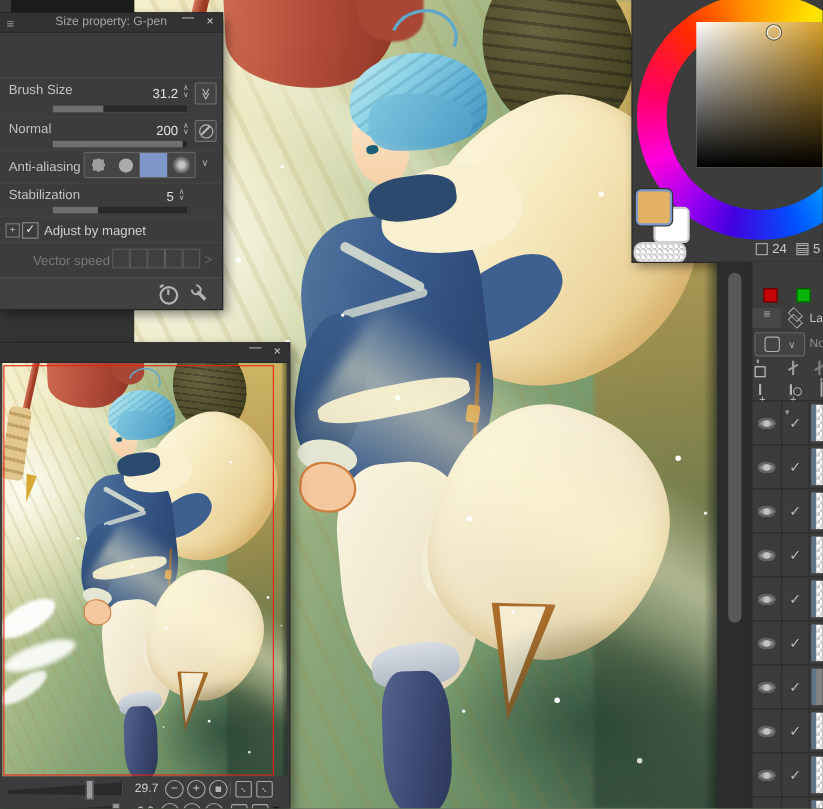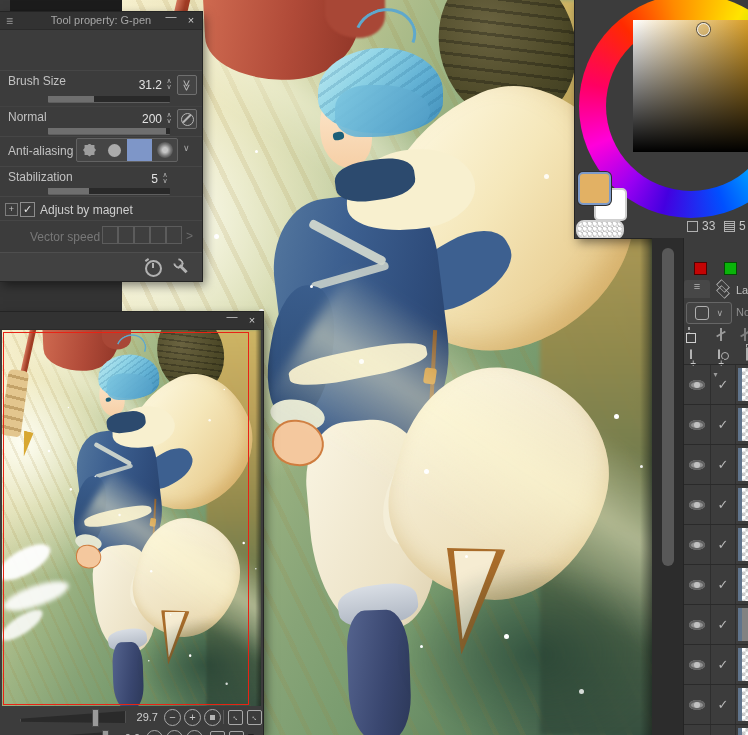--- a/index.html
+++ b/index.html
@@ -194,21 +194,21 @@
 </div>
 
 <div class="abs" style="left:0;top:0;width:122px;height:12px;background:#3a3a3a"></div>
 <div class="abs" style="left:10px;top:0;width:112px;height:12px;background:#1c1c1c"></div>
 
 <div class="abs" style="left:0;top:281px;width:122px;height:31px;background:#343434"></div>
 
 <div class="panel" style="left:0;top:12px;width:202px;height:269px">
   <div class="titlebar">
     <span class="abs hamburger" style="left:6px;top:2px">≡</span>
-    <span class="t">Tool property: G-pen</span>
+    <span class="t">Size property: G-pen</span>
     <span class="winbtn" style="right:24px;top:-3px">—</span>
     <span class="winbtn" style="right:4px">×</span>
   </div>
 
   <div class="hr" style="top:58px"></div>
 
   <span class="lbl" style="left:8px;top:62px">Brush Size</span>
   <span class="val" style="left:120px;top:66px;width:42px">31.2</span>
   <span class="stepper" style="left:164px;top:66px"><span>∧</span><br><span>∨</span></span>
   <span class="dynbtn" style="left:177px;top:63px">
@@ -322,21 +322,21 @@
     <div class="aw aw-darkbr"></div>
     <div class="aw aw-sparkles"></div>
     <div class="aw aw-f1"></div>
     <div class="aw aw-f2"></div>
     <div class="aw aw-f3"></div>
     <div class="aw aw-edge"></div>
   </div>
 </div>
   <div class="abs" style="left:3px;top:20px;width:244px;height:371px;border:1px solid #e82315;z-index:5"></div>
 
-  <div class="abs" style="left:18px;top:396px;width:233px;height:20px">
+  <div class="abs" style="left:4px;top:396px;width:233px;height:20px">
     <div class="wedge" style="left:2px;top:2px;width:106px"></div>
     <div class="whandle" style="left:74px;top:1px"></div>
     <span class="val" style="left:108px;top:3px;width:32px;font-size:11px;color:#cfcfcf">29.7</span>
     <span class="cbtn" style="left:146px;top:1px">−</span>
     <span class="cbtn" style="left:166px;top:1px">+</span>
     <span class="cbtn" style="left:186px;top:1px">
         <span class="sq"></span>
       </span>
     <span class="abs" style="left:205px;top:2px;width:1px;height:14px;background:#5a5a5a"></span>
     <span class="fitbtn" style="left:210px;top:2px">
@@ -366,21 +366,21 @@
     <div class="abs" style="inset:27px;border-radius:50%;background:#3c3c3c"></div>
   </div>
   <div class="abs" style="left:58px;top:20px;width:120px;height:132px;
        background:linear-gradient(to top,#000,rgba(0,0,0,0)),linear-gradient(to right,#fff,#d79b20)">
     <span class="abs" style="left:64px;top:3px;width:11px;height:11px;border-radius:50%;border:1.5px solid #f0f0f0;box-shadow:0 0 0 1px rgba(60,60,60,.8)"></span>
   </div>
   <div class="abs" style="left:19px;top:188px;width:29px;height:29px;border-radius:5px;border:2px solid #cfcfcf;background:#fff" title="#ffffff"></div>
   <div class="abs" style="left:3px;top:172px;width:29px;height:29px;border-radius:5px;border:2px solid #7d9ac8;box-shadow:0 0 0 1px #2f2f2f;background:#e2b164" title="#e2b164"></div>
   <div class="abs checker" style="left:1px;top:220px;width:44px;height:15px;border-radius:8px;border:2px solid #d2d2d2;background-size:5px 5px"></div>
   <span class="abs" style="left:112px;top:221px;width:9px;height:9px;border:1.5px solid #b0b0b0"></span>
-  <span class="abs" style="left:127px;top:219px;color:#c8c8c8;font-size:12px">33</span>
+  <span class="abs" style="left:127px;top:219px;color:#c8c8c8;font-size:12px">24</span>
   <span class="abs" style="left:149px;top:221px;width:9px;height:9px;border:1.5px solid #b0b0b0;background:repeating-linear-gradient(#3c3c3c 0 1px,#b0b0b0 1px 2px)"></span>
   <span class="abs" style="left:164px;top:219px;color:#c8c8c8;font-size:12px">5</span>
 </div>
 
 <div class="abs" style="left:652px;top:238px;width:96px;height:497px;background:#2c2c2c;overflow:hidden">
   <div class="abs" style="left:10px;top:10px;width:12px;height:318px;background:#585858;border-radius:6px"></div>
   <div class="abs" style="left:31px;top:0;width:65px;height:497px;background:#3c3c3c;border-left:1px solid #242424">
     <span class="abs" style="left:10px;top:24px;width:11px;height:11px;background:#c40404;border:1px solid #520000"></span>
     <span class="abs" style="left:40px;top:24px;width:11px;height:11px;background:#0ab40a;border:1px solid #024d02"></span>
     

